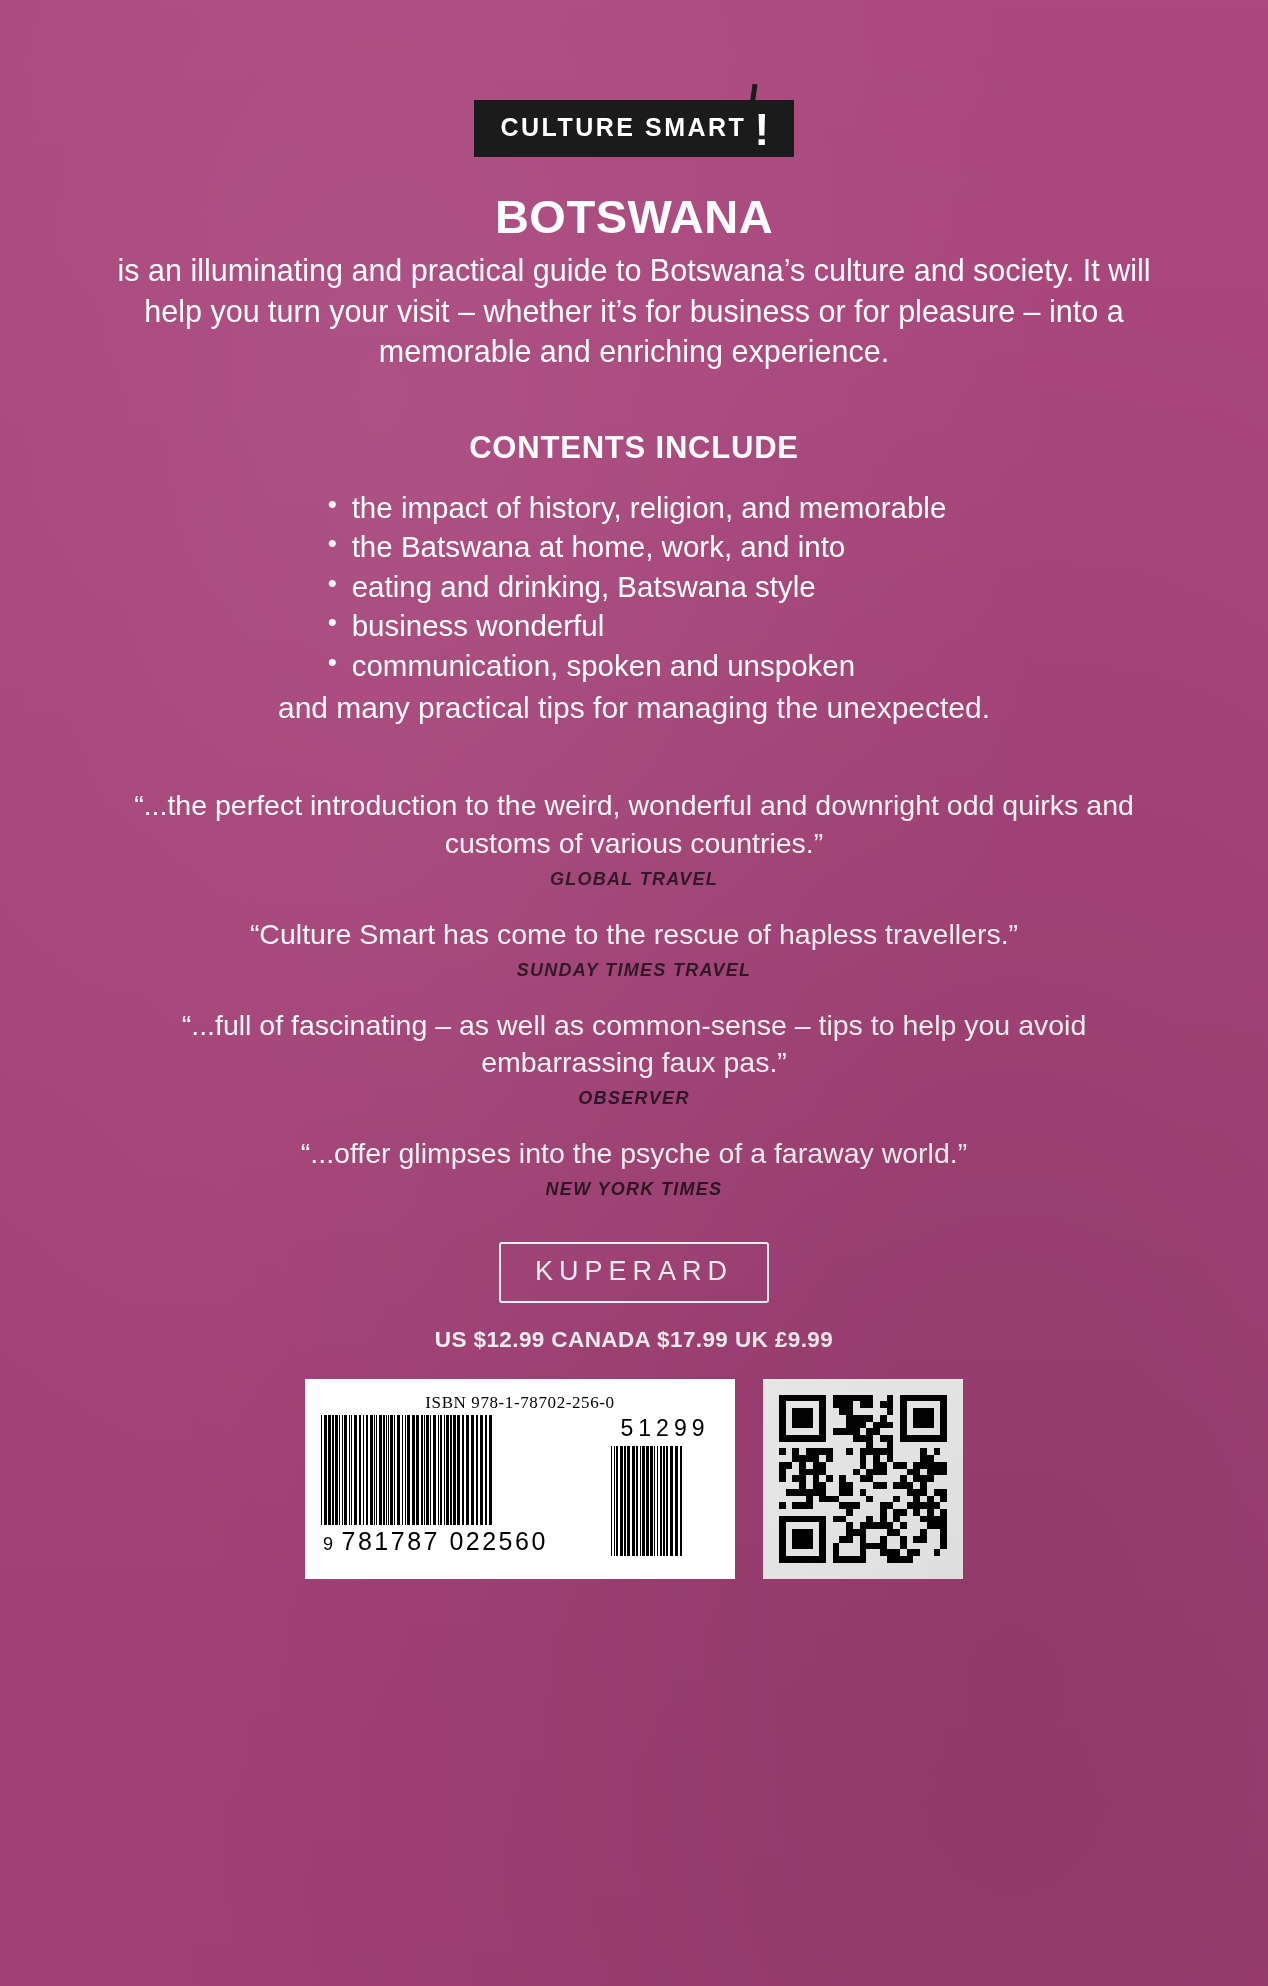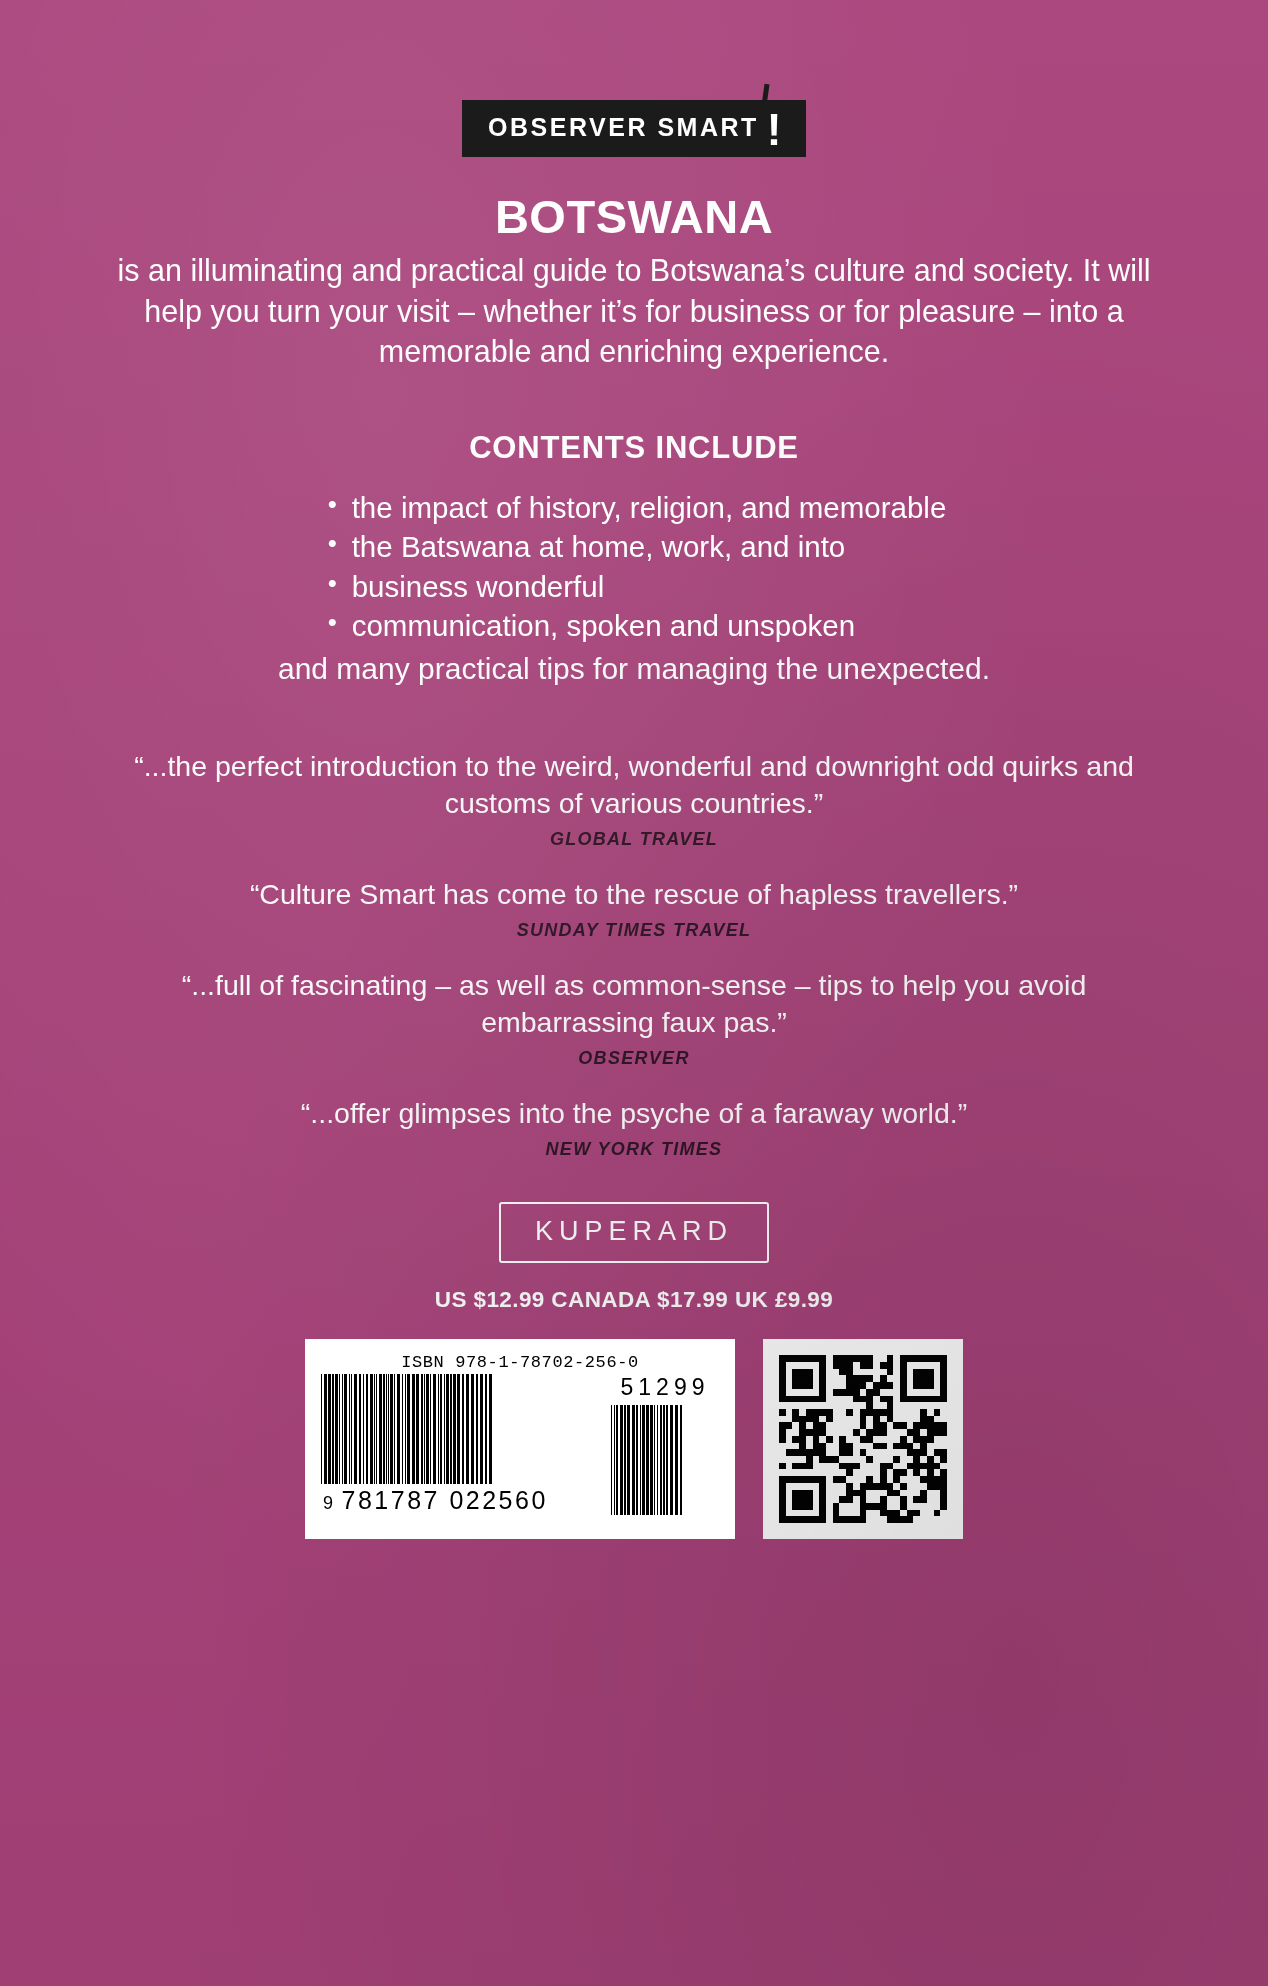--- a/index.html
+++ b/index.html
@@ -177,21 +177,21 @@
     color: #000;
     display: flex;
     flex-direction: column;
     position: relative;
   }
   .isbn-text {
     font-size: 17px;
     letter-spacing: 0.6px;
     text-align: center;
     margin: 4px 0 2px;
-    font-family: Liberation Mono, monospace;
+    font-family: Liberation Serif, serif;
   }
   .bars-row {
     display: flex;
     align-items: flex-start;
     justify-content: space-between;
     flex: 1;
     padding: 0 4px;
   }
   .bars {
     height: 110px;
@@ -247,36 +247,37 @@
 </head>
 <body>
 
 <div class="page">
   <div class="grain"></div>
 
   
   <div class="logo-wrap">
     <div class="logo">
       <span class="tick"></span>
-      <span>OBSERVER SMART</span>
+      <span>CULTURE SMART</span>
       <span class="bang">!</span>
     </div>
   </div>
 
   
   <div class="title">BOTSWANA</div>
 
   
   <div class="intro">is an illuminating and practical guide to Botswana’s culture and society. It will help you turn your visit – whether it’s for business or for pleasure – into a memorable and enriching experience.</div>
 
   
   <div class="contents-head">CONTENTS INCLUDE</div>
   <ul class="contents">
     <li>the impact of history, religion, and memorable</li>
     <li>the Batswana at home, work, and into</li>
+    <li>eating and drinking, Batswana style</li>
     <li>business wonderful</li>
     <li>communication, spoken and unspoken</li>
   </ul>
   <div class="closing-line">and many practical tips for managing the unexpected.</div>
 
   
   <div class="quotes">
     <div class="quote">
       <div class="quote-text">“...the perfect introduction to the weird, wonderful and downright odd quirks and customs of various countries.”</div>
       <div class="quote-source">GLOBAL TRAVEL</div>

